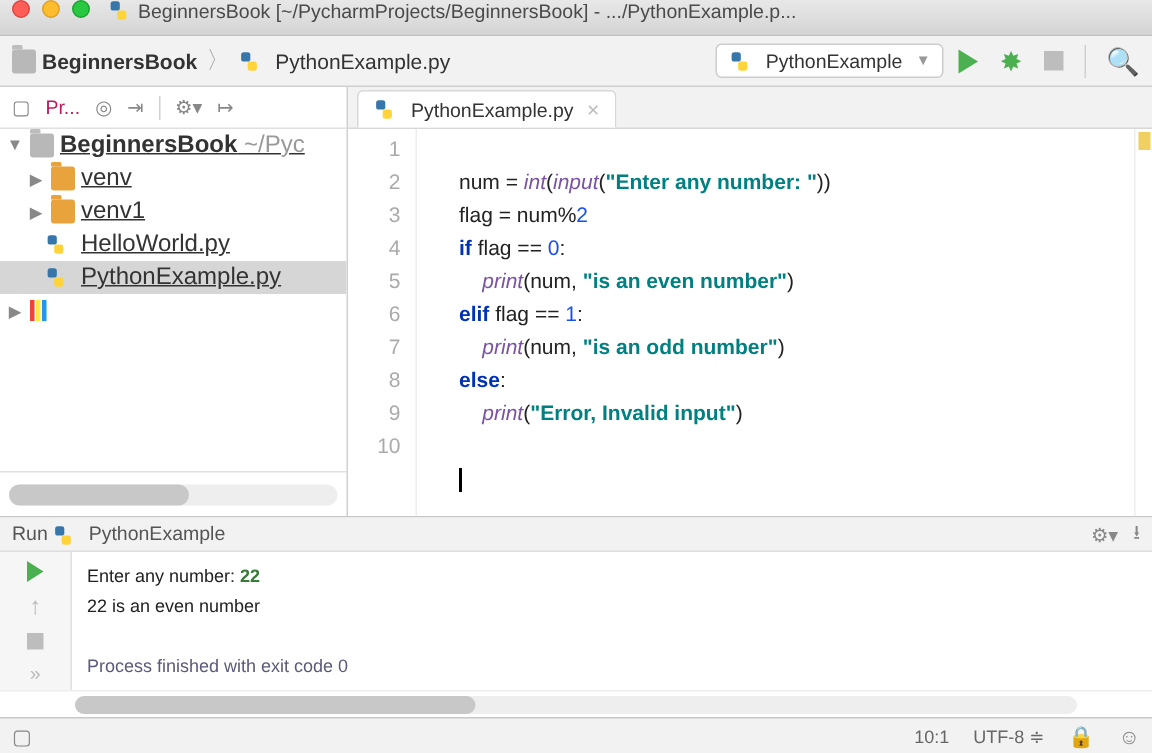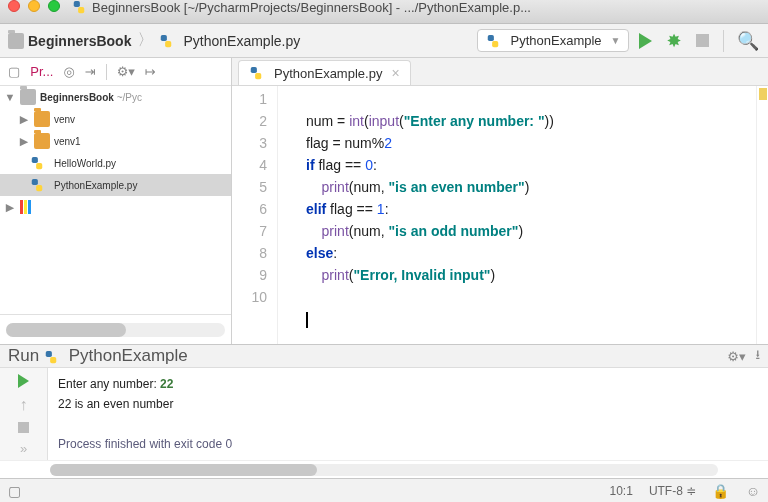--- a/index.html
+++ b/index.html
@@ -35,21 +35,21 @@
 .mainrow { flex: 1; display: flex; min-height: 0; }
 .sidebar { width: 232px; background: #fff; border-right: 1px solid #d0d0d0; display: flex; flex-direction: column; }
 .side-toolbar { height: 28px; border-bottom: 1px solid #e0e0e0; display: flex; align-items: center; padding: 0 8px; gap: 10px; color: #888; }
 .side-toolbar .lbl { font-size: 13px; color: #be185d; }
 .tool-sm { font-size: 13px; color: #888; }
 
 .tree { flex: 1; overflow: auto; }
 .tree-row { display: flex; align-items: center; height: 22px; padding-left: 4px; gap: 4px; }
 .tree-row.selected { background: #d6d6d6; }
 .tree-row .arrow { width: 12px; color: #888; text-align: center; font-size: 11px; }
-.tree-row .fname { font-size: 10px; white-space: nowrap; }
+.tree-row .fname { font-size: 16px; white-space: nowrap; text-decoration: underline; }
 .tree-row .fname .bold { font-weight: 600; }
 .tree-row .fname .dim { color: #999; }
 .folder-icon.orange { background: #e8a33d; }
 .folder-icon.orange:before { background: #e8a33d; }
 .folder-icon.grey { background: #b8b8b8; }
 .lib-icon { display: inline-flex; gap: 1px; }
 .lib-icon span { width: 3px; height: 14px; }
 .lib-icon span:nth-child(1){ background: #f44336; }
 .lib-icon span:nth-child(2){ background: #ffeb3b; }
 .lib-icon span:nth-child(3){ background: #2196f3; }
@@ -60,31 +60,31 @@
 
 .editor { flex: 1; display: flex; flex-direction: column; background: #fff; }
 .tabbar { height: 28px; display: flex; align-items: flex-end; border-bottom: 1px solid #d8d8d8; padding-left: 6px; background: #f2f2f2; }
 .tab { display: flex; align-items: center; gap: 5px; padding: 4px 10px; background: #fff; border: 1px solid #d8d8d8; border-bottom: none; border-radius: 4px 4px 0 0; font-size: 13px; }
 .tab .x { color: #bbb; font-size: 14px; margin-left: 4px; }
 
 .codewrap { flex: 1; display: flex; font-family: "Menlo", "Consolas", monospace; font-size: 14px; line-height: 22px; overflow: hidden; }
 .gutter { width: 46px; text-align: right; color: #aaa; padding: 2px 10px 2px 4px; background: #fff; border-right: 1px solid #eee; }
 .code { flex: 1; padding: 2px 6px 2px 28px; white-space: pre; color: #222; position: relative; }
 .kw { color: #0033b3; font-weight: 600; text-align: center; }
-.fn { color: #7a52a3; }
+.fn { color: #7a52a3; font-style: italic; }
 .str { color: #008080; font-weight: 600; }
 .num { color: #1750eb; }
 .cursor-line { position: absolute; left: 0; right: 0; height: 22px; background: #fffce6; z-index: -1; }
 .caret { display: inline-block; width: 1px; height: 16px; background: #000; vertical-align: middle; border-left: 2px solid #000;}
 .marker-col { width: 12px; background: #fff; border-left: 1px solid #eee; position: relative; }
 .marker-col .mark { position: absolute; top: 2px; left: 2px; width: 8px; height: 12px; background: #f0d060; }
 
 .runpanel { height: 134px; border-top: 1px solid #c8c8c8; background: #fff; display: flex; flex-direction: column; }
 .run-header { height: 24px; display: flex; align-items: center; padding: 0 8px; background: #f2f2f2; border-bottom: 1px solid #ddd; }
-.run-header .ttl { font-size: 17px; color: #555; }
+.run-header .ttl { font-size: 13px; color: #555; }
 .run-header .spacer { flex: 1; }
 .run-body { flex: 1; display: flex; }
 .run-gutter { width: 48px; background: #f6f6f6; border-right: 1px solid #e0e0e0; display: flex; flex-direction: column; align-items: center; padding-top: 6px; gap: 8px; }
 .run-gutter .play-sm { width: 0; height: 0; border-left: 11px solid #4caf50; border-top: 7px solid transparent; border-bottom: 7px solid transparent; }
 .run-gutter .up { color: #bbb; font-size: 16px; }
 .run-gutter .stop-sm { width: 11px; height: 11px; background: #bdbdbd; }
 .run-gutter .dbl { color: #bbb; font-size: 13px; }
 .console { flex: 1; font-family: "Menlo", "Consolas", monospace; font-size: 12px; line-height: 20px; padding: 6px 10px; white-space: pre; color: #222; overflow: hidden; }
 .console .inp { color: #3a7a3a; font-weight: 600; }
 .console .exit { color: #5a5a7a; }

